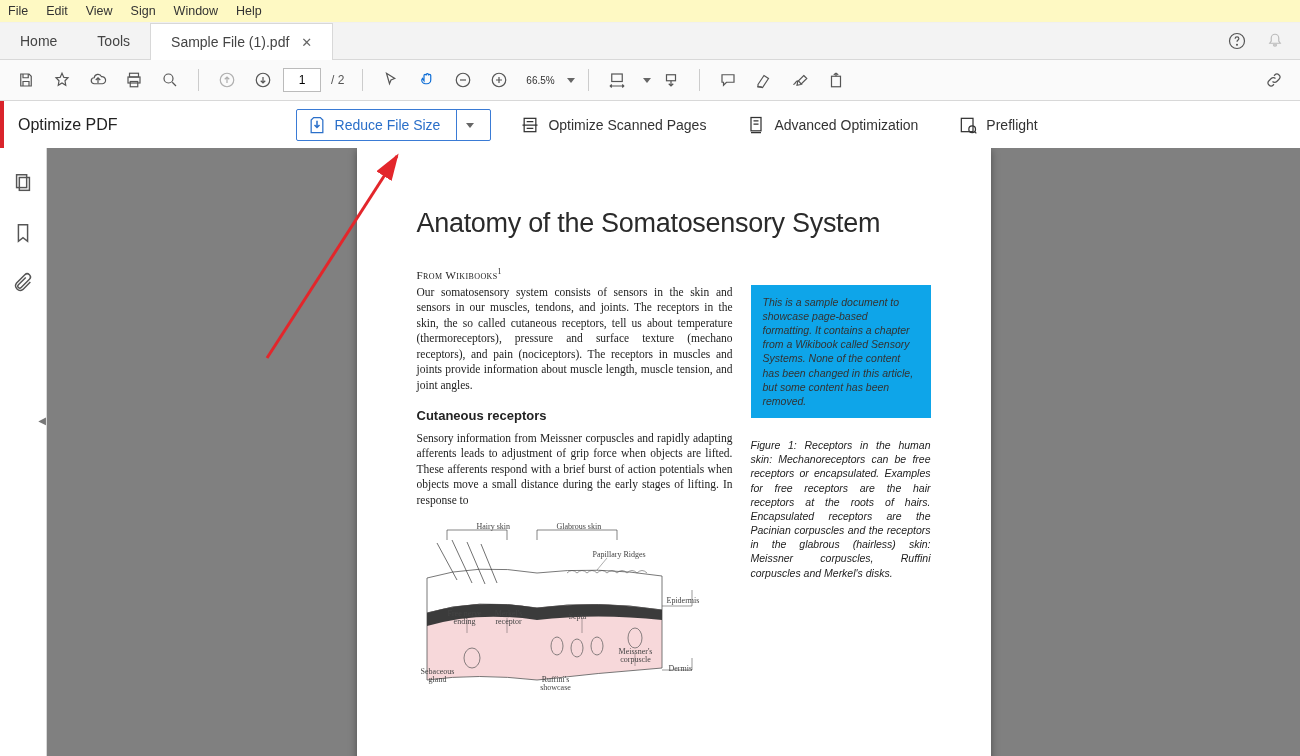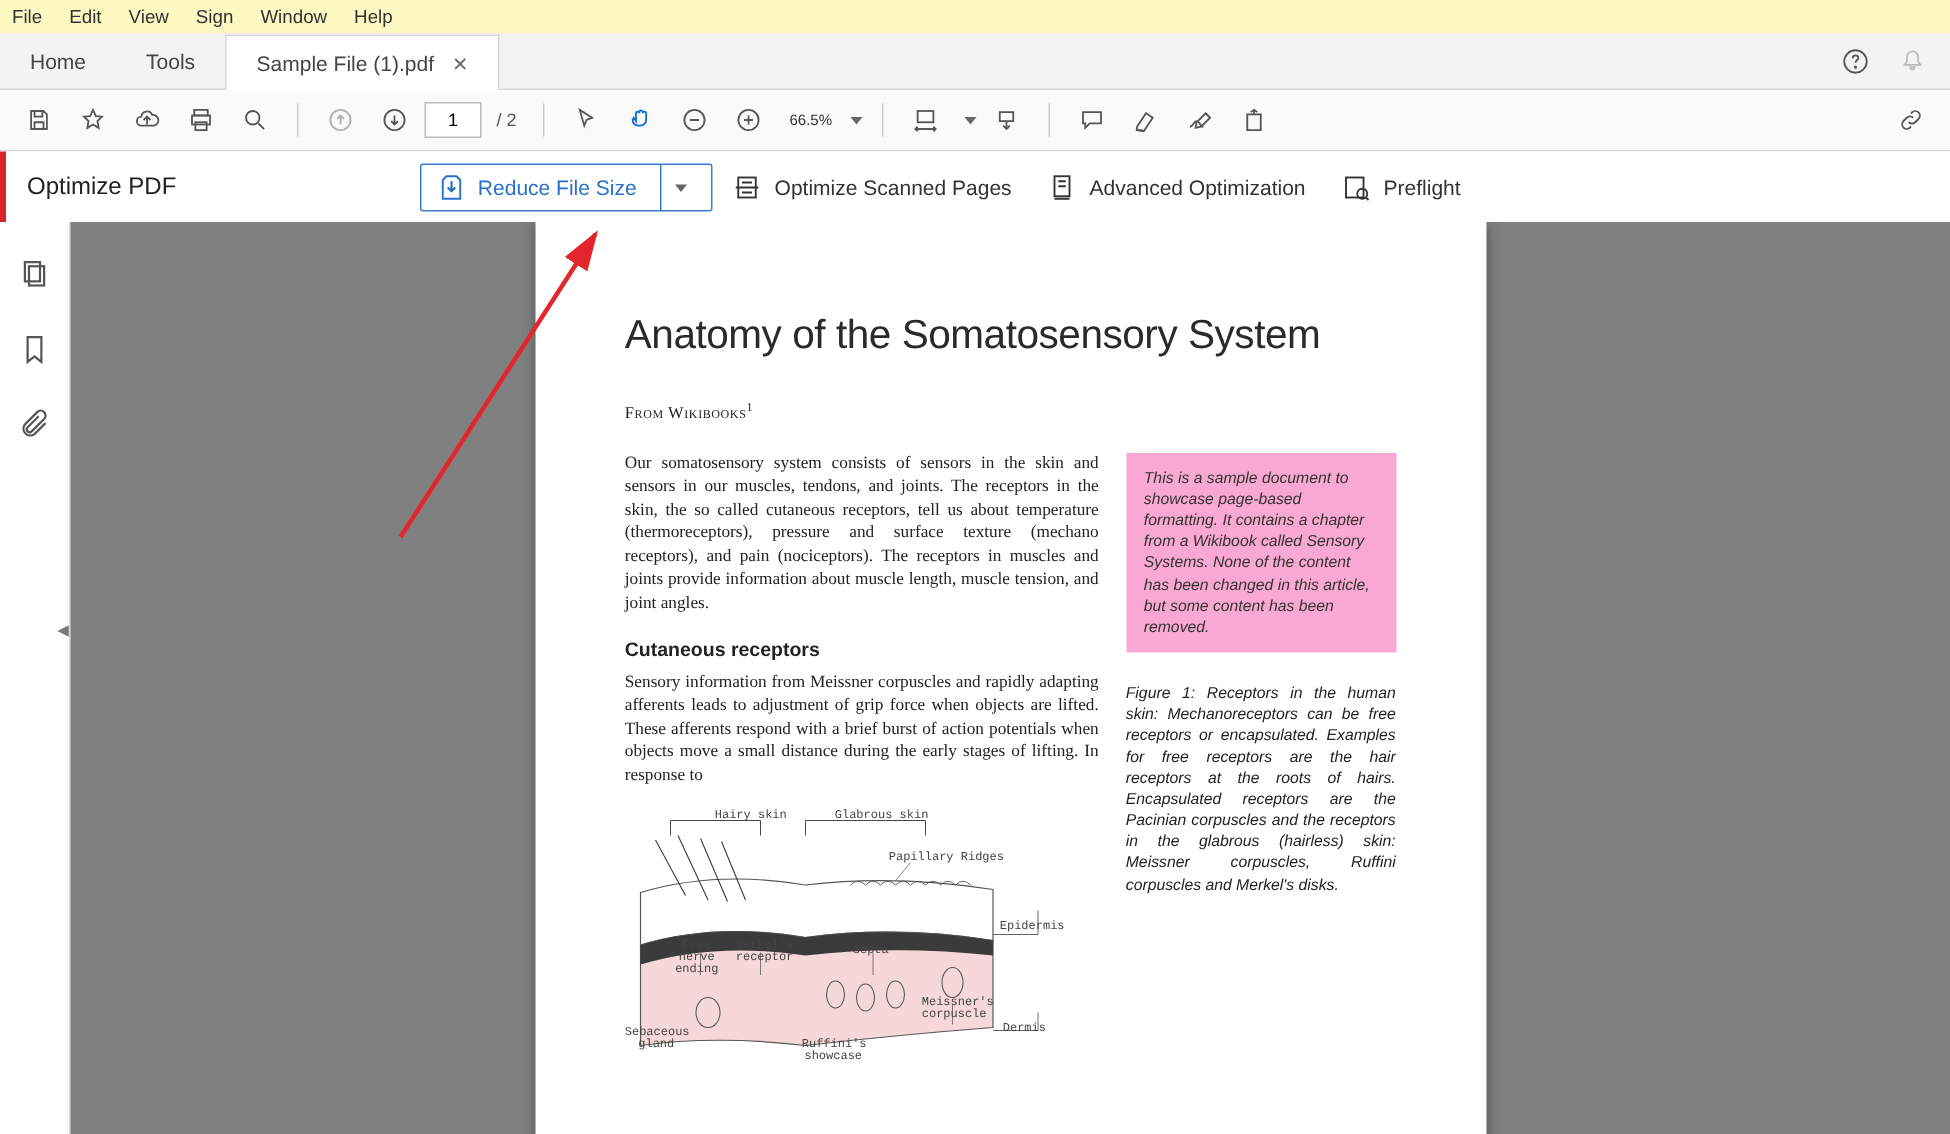--- a/index.html
+++ b/index.html
@@ -15,49 +15,49 @@
 .toolbar{height:40px;background:#fafafa;border-bottom:1px solid #d8d8d8;display:flex;align-items:center;padding:0 10px;gap:4px}
 .tbtn{width:32px;height:32px;display:flex;align-items:center;justify-content:center;color:#555;border-radius:3px}
 .tbtn svg{width:18px;height:18px;stroke:currentColor;fill:none;stroke-width:1.6}
 .sep{width:1px;height:22px;background:#ccc;margin:0 8px}
 .pageinput{width:32px;height:20px;text-align:center;border:1px solid #bbb;font-size:12px}
 .pagecount{margin:0 6px;color:#555;font-size:12px}
 .zoom{font-size:10px;color:#333;padding:2px 6px}
 .zoomwrap{display:flex;align-items:center;border:1px solid transparent}
 .caret{width:0;height:0;border-left:4px solid transparent;border-right:4px solid transparent;border-top:5px solid #666;margin-left:6px}
 .toolbar-right{margin-left:auto;display:flex;align-items:center}
-.optbar{height:48px;border-bottom:1px solid #d8d8d8;display:flex;align-items:center;padding:0 12px;gap:2px;background:#fff;position:relative}
+.optbar{height:48px;border-bottom:1px solid #d8d8d8;display:flex;align-items:center;padding:0 12px;gap:18px;background:#fff;position:relative}
 .optbar .redstrip{position:absolute;left:0;top:0;bottom:0;width:4px;background:#d9242b}
 .optlabel{font-size:16px;color:#222;margin-left:6px;margin-right:160px}
 .optbtn{display:flex;align-items:center;height:30px;padding:0 10px;gap:8px;font-size:14px;color:#333;cursor:pointer;border:1px solid transparent;border-radius:2px}
 .optbtn.primary{border:1px solid #3a7bd5;color:#2a6fc9;padding-right:13px}
 .optbtn.primary .main{padding-right:8px}
 .optbtn.primary .dd{width:20px;height:30px;display:flex;align-items:center;justify-content:center;border-left:1px solid #3a7bd5}
 .optbtn .oicon{width:20px;height:20px}
 .optbtn .oicon svg{width:100%;height:100%;stroke:currentColor;fill:none;stroke-width:1.5}
 .workspace{position:absolute;top:148px;bottom:0;left:0;right:0;display:flex}
 .leftrail{width:46px;background:#fff;border-right:1px solid #d8d8d8;display:flex;flex-direction:column;align-items:center;padding-top:24px;gap:28px;position:relative}
 .leftrail .rbtn{width:22px;height:22px;color:#555}
 .leftrail .rbtn svg{width:100%;height:100%;stroke:currentColor;fill:none;stroke-width:1.6}
 .leftrail .collapser{position:absolute;right:-1px;top:260px;width:10px;height:24px;color:#777;font-size:10px;display:flex;align-items:center;justify-content:center}
 .canvas{flex:1;background:#808080;position:relative;overflow:hidden}
 .page{position:absolute;left:50%;transform:translateX(-50%);top:0;width:634px;height:820px;background:#fff;box-shadow:0 2px 8px rgba(0,0,0,.4)}
 .page-inner{padding:60px 60px 0 60px;font-family:Georgia,'Times New Roman',serif;color:#222}
 .doc-title{font-family:"Segoe UI",Arial,sans-serif;font-size:27px;font-weight:400;color:#2a2a2a;margin-bottom:28px;letter-spacing:-.3px}
-.doc-from{font-size:11px;font-variant:small-caps;letter-spacing:.4px;margin-bottom:20px}
+.doc-from{font-size:11px;font-variant:small-caps;letter-spacing:.4px;margin-bottom:4px}
 .doc-from sup{font-size:8px}
 .twocol{display:flex;gap:18px}
 .leftcol{flex:1;font-size:11.5px;line-height:1.35;text-align:justify}
 .rightcol{width:180px}
-.pinkbox{background:#f9a8d4;padding:10px 12px;font-size:10.5px;font-style:italic;line-height:1.35;color:#333;font-family:"Segoe UI",Arial,sans-serif}
+.pinkbox{background:#0ea5e9;padding:10px 12px;font-size:10.5px;font-style:italic;line-height:1.35;color:#333;font-family:"Segoe UI",Arial,sans-serif}
 .subhead{font-family:"Segoe UI",Arial,sans-serif;font-size:13px;font-weight:600;margin:14px 0 6px;color:#222}
 .figcap{font-size:10.5px;font-style:italic;line-height:1.35;text-align:justify;font-family:"Segoe UI",Arial,sans-serif;margin-top:20px}
 .diagram{margin-top:10px;width:290px;height:170px;position:relative}
 .diagram svg{width:100%;height:100%}
-.dlabel{position:absolute;font-size:8px;color:#444;font-family:Liberation Mono, monospace}
+.dlabel{position:absolute;font-size:8px;color:#444;font-family:Liberation Serif, serif}
 .arrow{position:absolute;pointer-events:none}
 .hand{color:#0d6dd6 !important}
 </style>
 </head>
 <body>
 
 <div class="menubar">
   <span>File</span>
   <span>Edit</span>
   <span>View</span>

